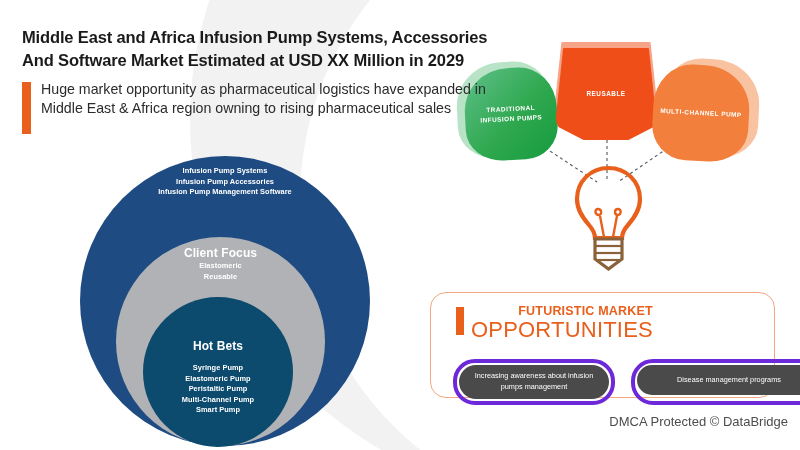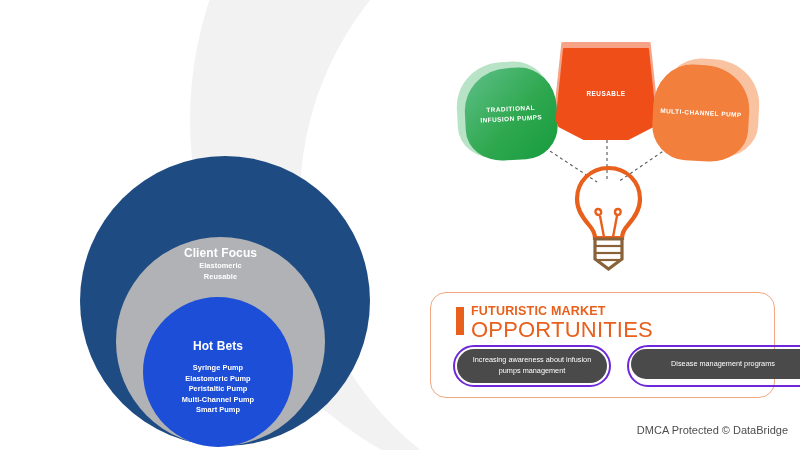--- a/index.html
+++ b/index.html
@@ -69,21 +69,21 @@
   #circle-outer {
     left: 0; top: 0; width: 290px; height: 290px;
     background: #1e4b82;
   }
   #circle-mid {
     left: 36px; top: 81px; width: 209px; height: 209px;
     background: #b0b2b5;
   }
   #circle-inner {
     left: 63px; top: 141px; width: 150px; height: 150px;
-    background: #1d4ed8;
+    background: #0c4a6e;
   }
   .circ-title { font-size: 12.5px; font-weight: bold; letter-spacing: 0.1px; }
   .circ-list { font-size: 7.4px; line-height: 1.42; font-weight: bold; letter-spacing: 0.05px; }
   #circle-outer .circ-title { margin-top: 18px; }
   #circle-outer .circ-list { margin-top: 10px; }
   #circle-mid .circ-title { margin-top: 9px; font-size: 12px; text-align: center; }
   #circle-mid .circ-list { margin-top: 1px; }
   #circle-inner .circ-title { margin-top: 42px; font-size: 12px; }
   #circle-inner .circ-list { margin-top: 10px; }
 
@@ -165,66 +165,75 @@
     position: absolute;
     left: 430px; top: 292px;
     width: 345px; height: 106px;
     border: 1px solid #f3a882;
     border-radius: 16px;
     background: transparent;
     z-index: 4;
   }
   #panel-head { position: absolute; left: 25px; top: 12px; display: flex; align-items: flex-start; }
   #panel-bar { width: 8px; height: 28px; background: #e8601c; flex: 0 0 8px; margin-top: 2px; }
-  #panel-titles { margin-left: 7px; line-height: 1; }
+  #panel-titles { margin-left: 7px; line-height: 1; text-align: right; }
   #panel-title-1 { font-size: 12.5px; font-weight: bold; color: #e8601c; letter-spacing: 0.2px; display: block; }
   #panel-title-2 { font-size: 22px; color: #e8601c; letter-spacing: 0.2px; display: block; margin-top: 1px; }
   #pills { position: absolute; left: 22px; top: 52px; display: flex; gap: 16px; }
   .pill {
-    border: 2px solid #6d28d9;
+    border: 4px solid #6d28d9;
     border-radius: 22px;
     padding: 2px;
+    margin-top: 14px;
   }
   .pill-inner {
     background: #4a4a4a;
     border-radius: 20px;
     color: #ffffff;
     font-size: 7.3px;
     text-align: center;
     line-height: 1.5;
     display: flex;
     align-items: center;
     justify-content: center;
     padding: 6px 14px;
     min-height: 30px;
   }
   #pill-0 .pill-inner { width: 150px; }
   #pill-1 .pill-inner { width: 184px; }
 
   
   #footer {
     position: absolute;
-    right: 12px; bottom: 14px;
-    font-size: 11px;
+    right: 12px; bottom: 21px;
+    font-size: 13px;
     color: #4d4d4d;
     z-index: 6;
   }
 </style>
 </head>
 <body>
 
 <div id="bg-swoosh"></div>
 <div id="bg-swoosh-2"></div>
 
 <div id="header">
+  <div id="title">Middle East and Africa Infusion Pump Systems, Accessories And Software Market Estimated at USD XX Million in 2029</div>
+  <div id="subtitle-wrap">
+    <div id="subtitle-bar"></div>
+    <div id="subtitle">Huge market opportunity as pharmaceutical logistics have expanded in Middle East &amp; Africa region owning to rising pharmaceutical sales</div>
+  </div>
 </div>
 
 <div id="circles">
 
   <div class="circ" id="circle-outer">
+    <div class="circ-list" style="white-space:pre-line">Infusion Pump Systems
+Infusion Pump Accessories
+Infusion Pump Management Software</div>
   </div>
 
   <div class="circ" id="circle-mid">
     <div class="circ-title">Client Focus</div>
     <div class="circ-list" style="white-space:pre-line">Elastomeric
 Reusable</div>
   </div>
 
   <div class="circ" id="circle-inner">
     <div class="circ-title">Hot Bets</div>

